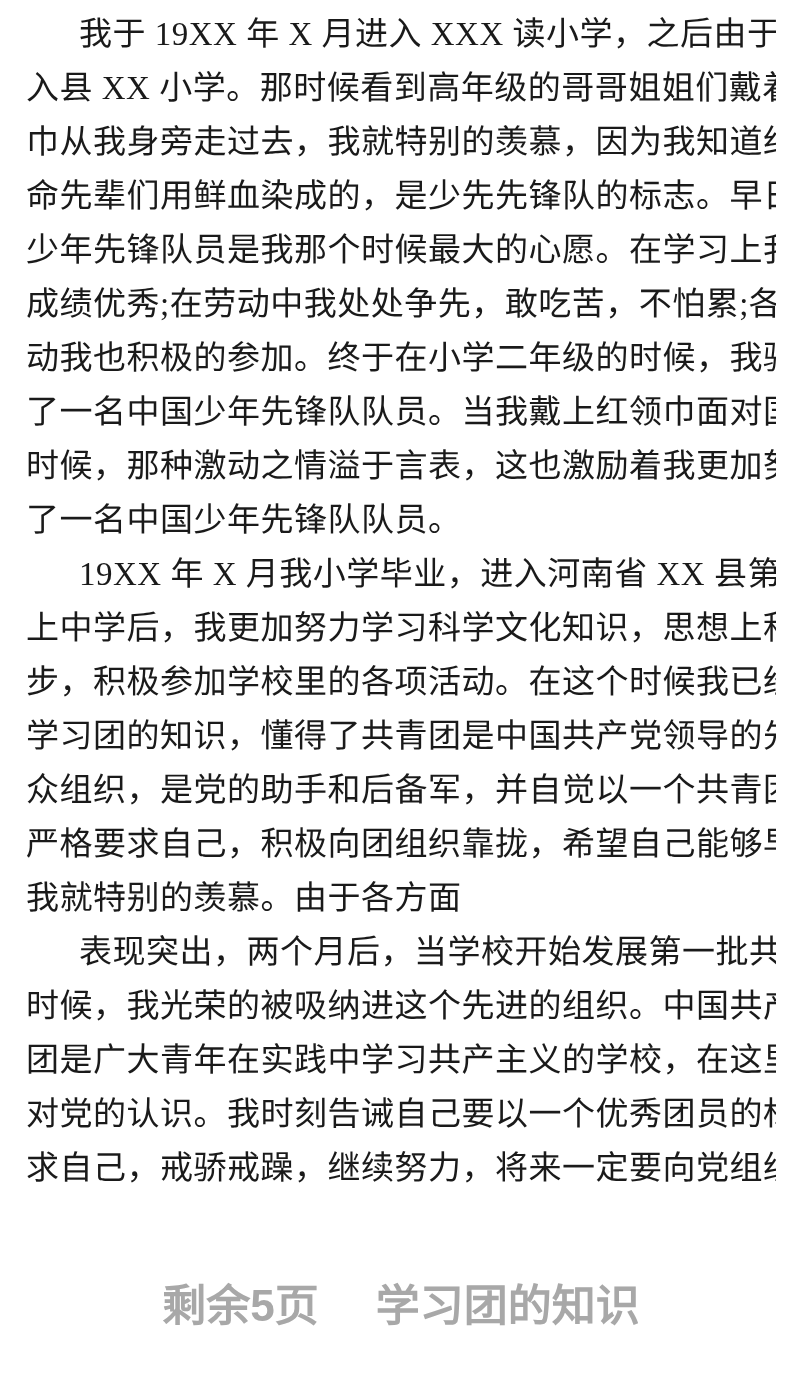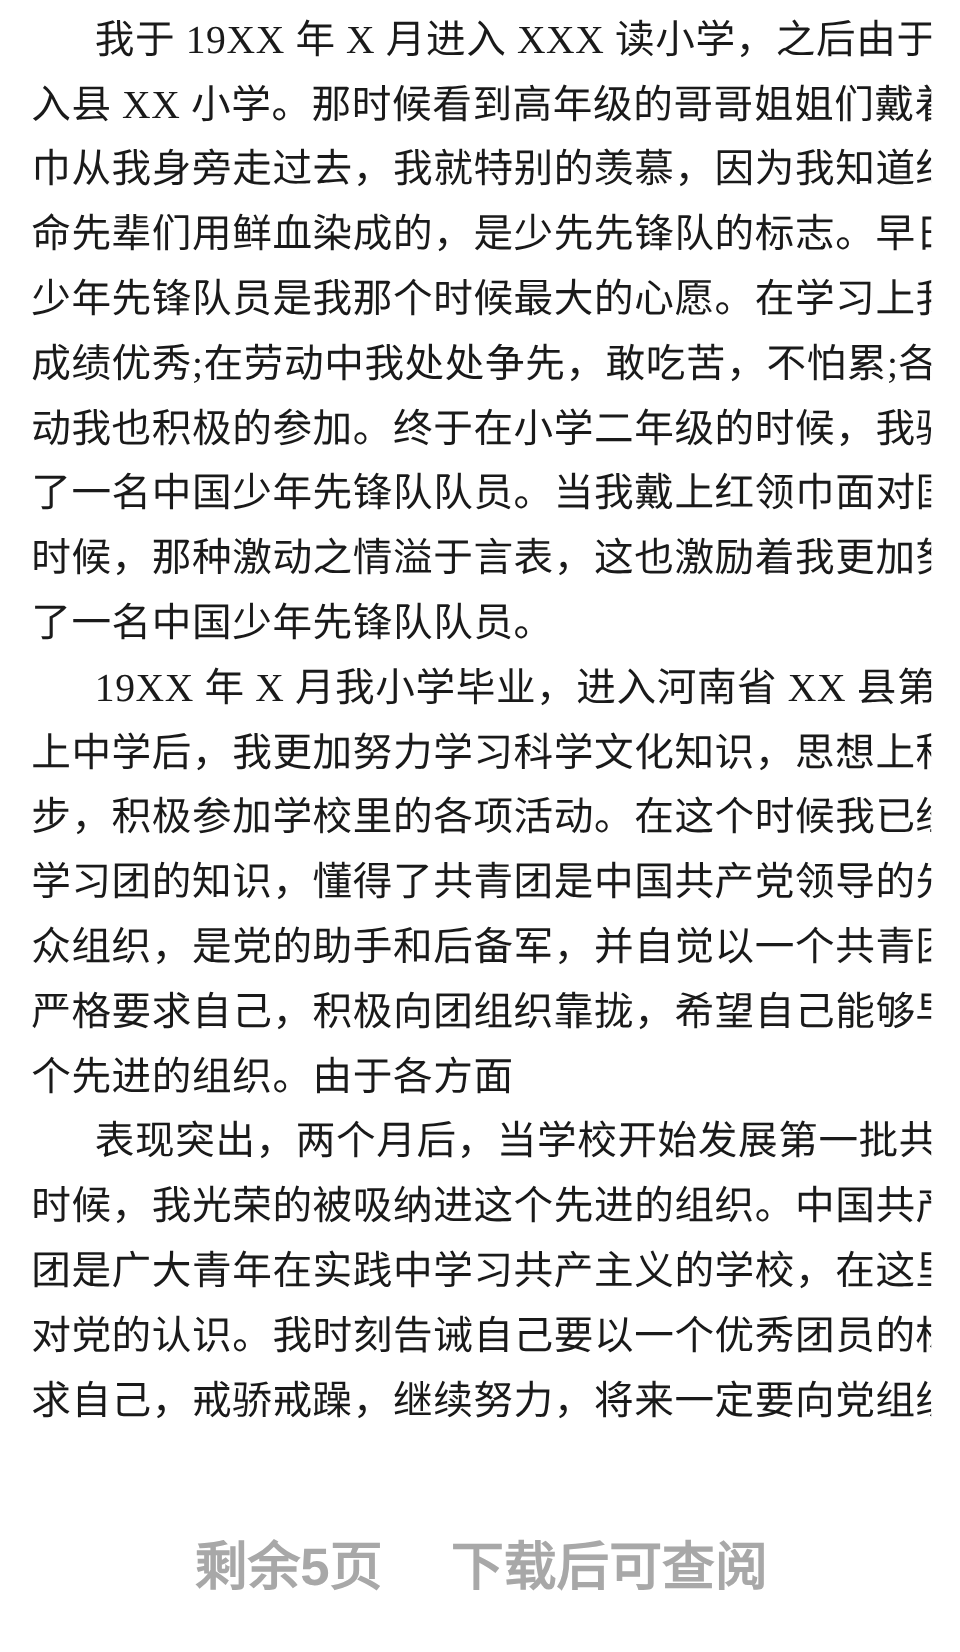--- a/index.html
+++ b/index.html
@@ -62,29 +62,29 @@
     <div class="line end">了一名中国少年先锋队队员。</div>
   </div>
 
   <div class="paragraph">
     <div class="line indent">19XX 年 X 月我小学毕业，进入河南省 XX 县第 X 初级中学。</div>
     <div class="line">上中学后，我更加努力学习科学文化知识，思想上积极要求进</div>
     <div class="line">步，积极参加学校里的各项活动。在这个时候我已经开始认真</div>
     <div class="line">学习团的知识，懂得了共青团是中国共产党领导的先进青年群</div>
     <div class="line">众组织，是党的助手和后备军，并自觉以一个共青团员的标准</div>
     <div class="line">严格要求自己，积极向团组织靠拢，希望自己能够早日加入这</div>
-    <div class="line end">个先进的组织。由于各方面</div>
+    <div class="line end">我就特别的羡慕。由于各方面</div>
   </div>
 
   <div class="paragraph">
     <div class="line indent">表现突出，两个月后，当学校开始发展第一批共青团员的</div>
     <div class="line">时候，我光荣的被吸纳进这个先进的组织。中国共产主义青年</div>
     <div class="line">团是广大青年在实践中学习共产主义的学校，在这里增强了我</div>
     <div class="line">对党的认识。我时刻告诫自己要以一个优秀团员的标准严格要</div>
     <div class="line end">求自己，戒骄戒躁，继续努力，将来一定要向党组织靠拢。初</div>
   </div>
 
   <div class="watermark">
     <span>剩余5页</span>
-    <span>下载后可查阅</span>
+    <span>学习团的知识</span>
   </div>
 
 </div>
 
 </body></html>

